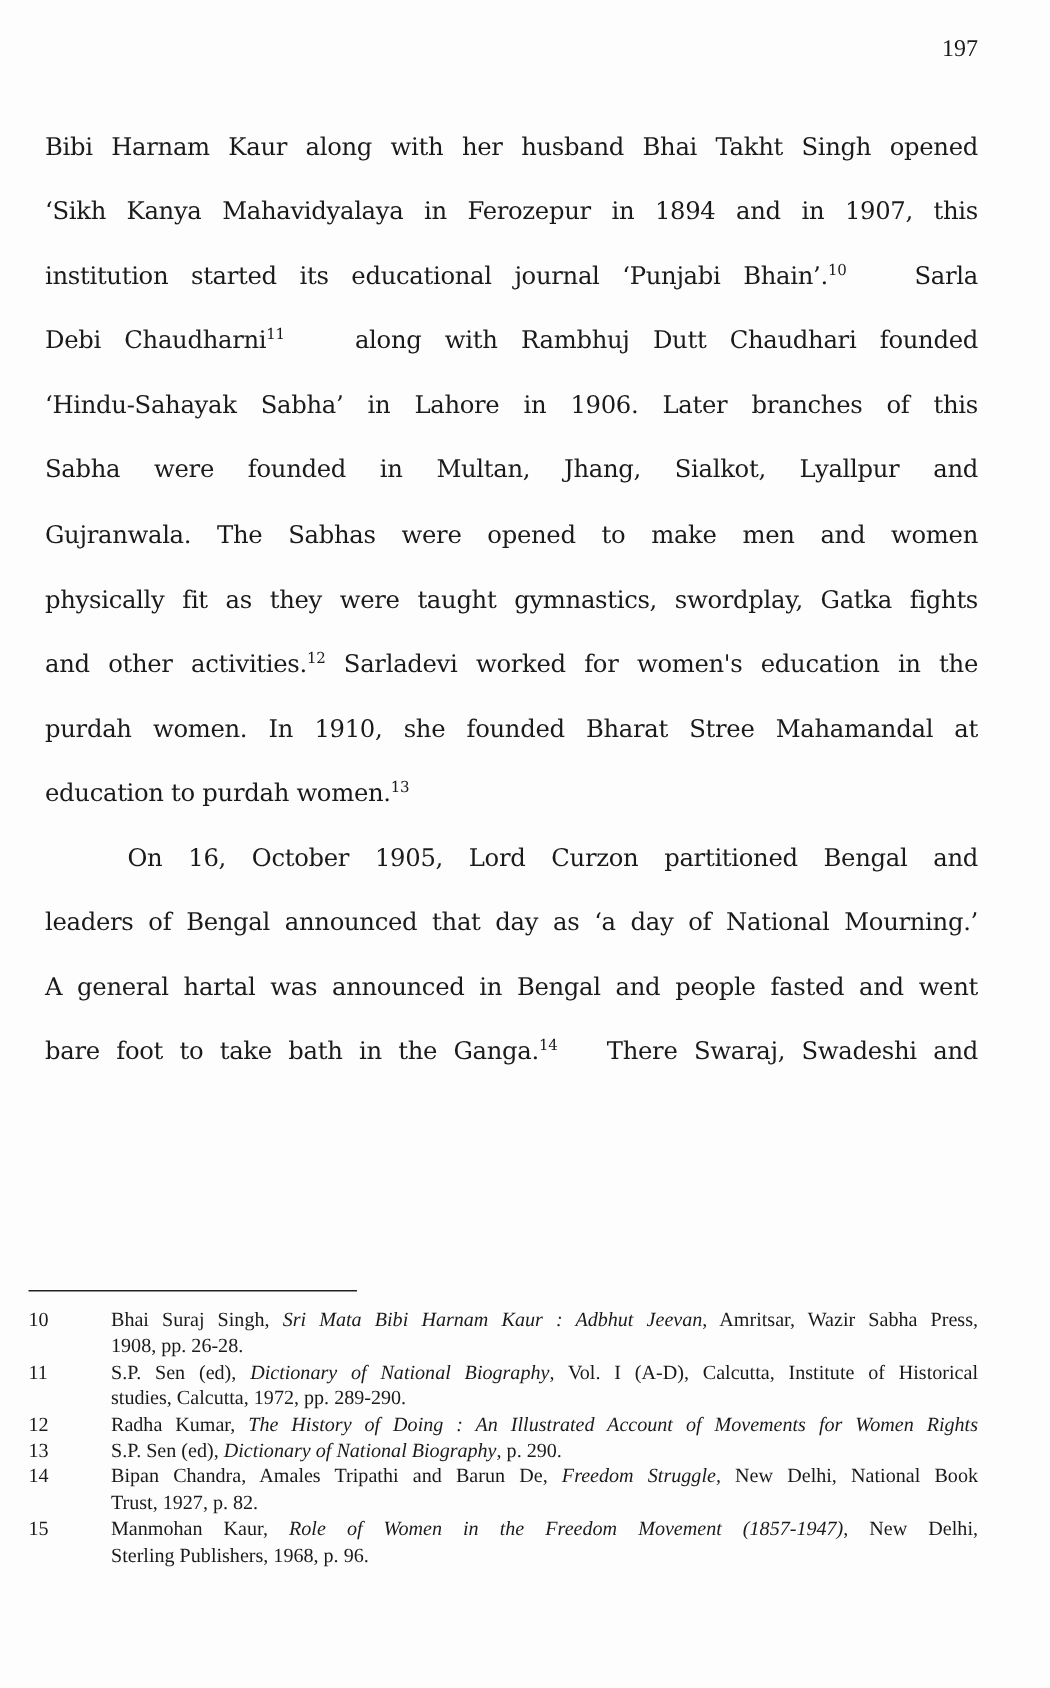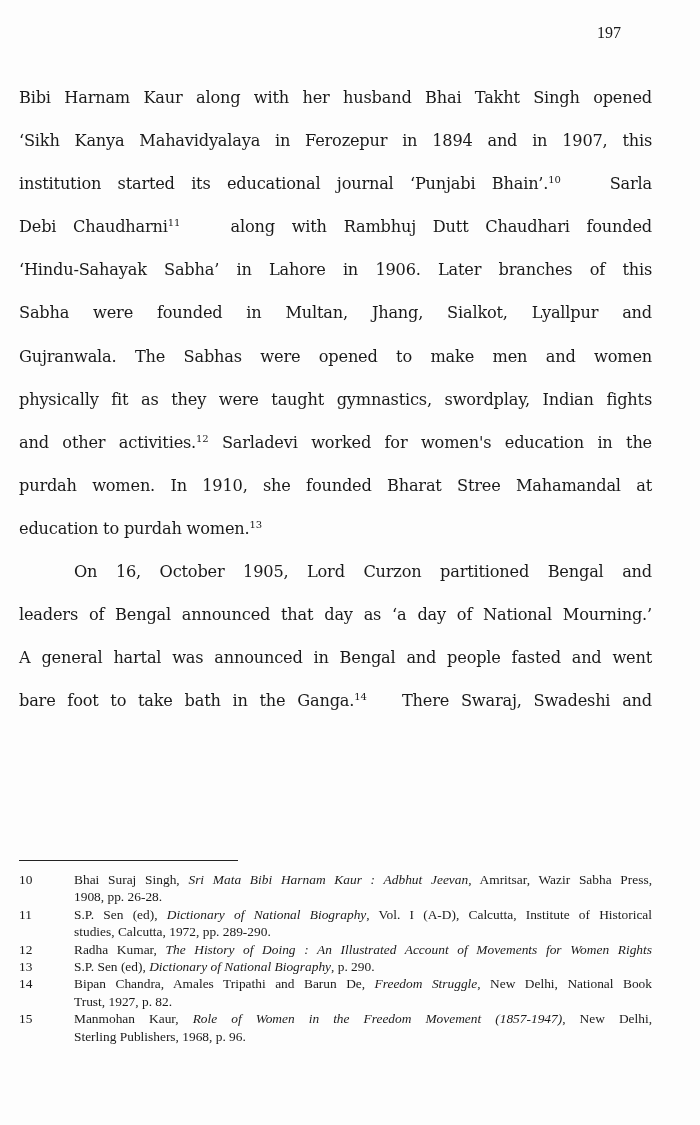--- a/index.html
+++ b/index.html
@@ -1,26 +1,26 @@
 <!DOCTYPE html>
 <html><head>
 <meta charset="utf-8">
 <style>
   html, body { margin: 0; padding: 0; background: #fdfdfd; }
   body { width: 700px; height: 1125px; position: relative; overflow: hidden; color: #1a1a1a; }
   .page-number {
-    position: absolute; top: 24px; left: 569px; width: 52px; text-align: right;
+    position: absolute; top: 24px; left: 600px; width: 52px; text-align: right;
     font-family: "Liberation Serif", serif; font-size: 16px;
   }
   .body-text {
     position: absolute; top: 76px; left: 19px; width: 633px;
     font-family: "DejaVu Serif", serif; font-size: 16.2px; line-height: 43.1px;
     letter-spacing: -0.2px;
   }
-  .line { display: block; white-space: nowrap; text-align: justify; text-align-last: justify; height: 43.1px; }
+  .line { display: block; white-space: nowrap; text-align: justify; text-align-last: justify; height: 43.1px; margin-left: 11px; }
   .line.last { text-align-last: left; }
   .line.indent { padding-left: 55px; }
   sup { font-size: 10px; vertical-align: 0; position: relative; top: -6px; line-height: 0; }
   .rule { position: absolute; top: 860px; left: 19px; width: 219px; height: 0; border-top: 1.3px solid #222; }
   .footnotes {
     position: absolute; top: 871px; left: 19px; width: 633px;
     font-family: "Liberation Serif", serif; font-size: 13.4px; line-height: 17.4px;
   }
   .fn { display: flex; }
   .fn-num { width: 55px; flex: none; }
@@ -35,21 +35,21 @@
 <div class="page-number">197</div>
 
 <div class="body-text">
   <span class="line">Bibi Harnam Kaur along with her husband Bhai Takht Singh opened</span>
   <span class="line">‘Sikh Kanya Mahavidyalaya in Ferozepur in 1894 and in 1907, this</span>
   <span class="line"><span>institution started its educational journal ‘Punjabi Bhain’.</span><sup>10</sup>&nbsp;&nbsp;&nbsp;<span>Sarla</span></span>
   <span class="line"><span>Debi Chaudharni</span><sup>11</sup>&nbsp;&nbsp; <span>along with Rambhuj Dutt Chaudhari founded</span></span>
   <span class="line">‘Hindu-Sahayak Sabha’ in Lahore in 1906.  Later branches of this</span>
   <span class="line">Sabha were founded in Multan, Jhang, Sialkot, Lyallpur and</span>
   <span class="line">Gujranwala.  The Sabhas were opened to make men and women</span>
-  <span class="line">physically fit as they were taught gymnastics, swordplay, Indian fights</span>
+  <span class="line">physically fit as they were taught gymnastics, swordplay, Gatka fights</span>
   <span class="line"><span>and other activities.</span><sup>12</sup> <span>Sarladevi worked for women's education in the</span></span>
   <span class="line">purdah women.  In 1910, she founded Bharat Stree Mahamandal at</span>
   <span class="line last"><span>education to purdah women.</span><sup>13</sup></span>
   <span class="line indent">On 16, October 1905, Lord Curzon partitioned Bengal and</span>
   <span class="line">leaders of Bengal announced that day as ‘a day of National Mourning.’</span>
   <span class="line">A general hartal was announced in Bengal and people fasted and went</span>
   <span class="line"><span>bare foot to take bath in the Ganga.</span><sup>14</sup>&nbsp;&nbsp; <span>There Swaraj, Swadeshi and</span></span>
 </div>
 
 <div class="rule"></div>

